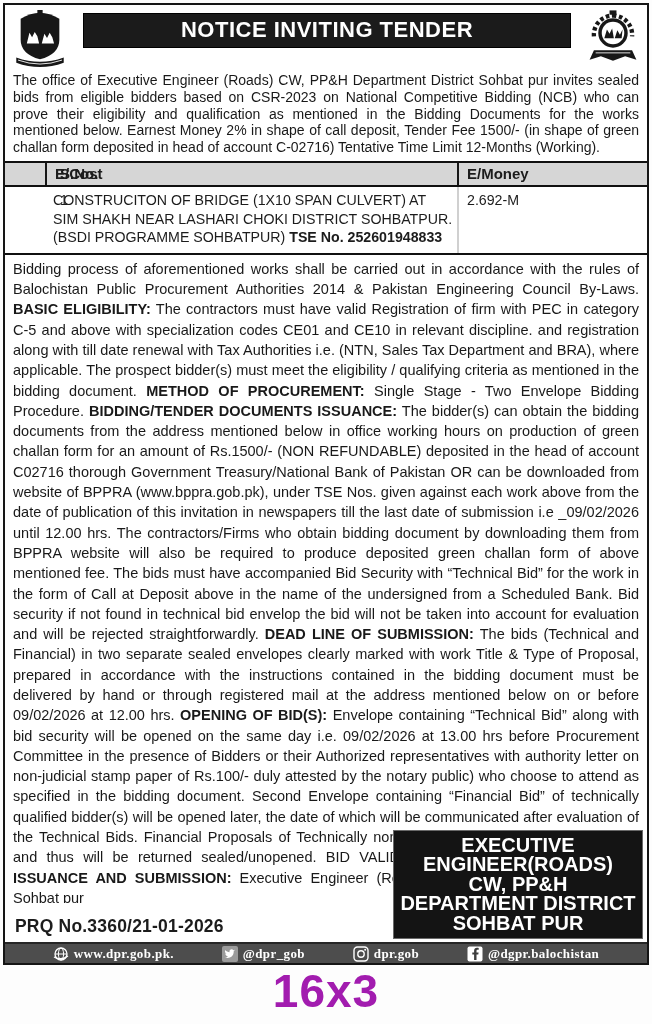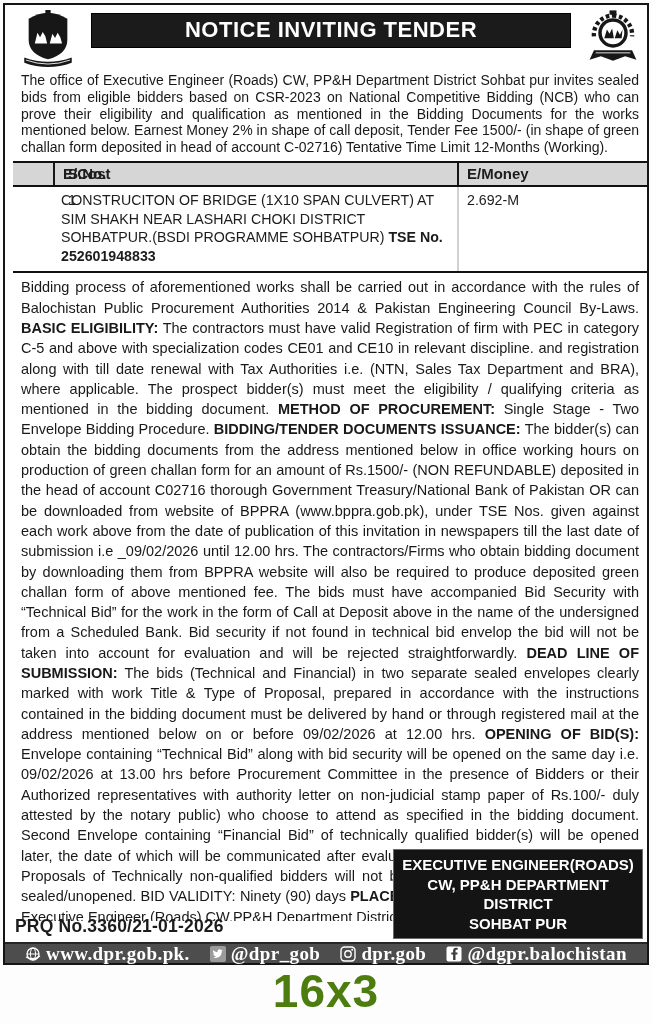--- a/index.html
+++ b/index.html
@@ -3,21 +3,21 @@
 <meta charset="utf-8">
 <style>
   * { margin:0; padding:0; box-sizing:border-box; }
   html,body { background:#ffffff; }
   .page {
     position:relative; width:652px; height:1024px; background:#fdfdfd;
     font-family:"Liberation Sans", sans-serif; color:#1c1c1c; overflow:hidden;
   }
   .notice {
     position:absolute; left:3px; top:3px; width:646px; height:962px;
-    border:2px solid #151515; background:#ffffff;padding-left:8px;
+    border:2px solid #151515; background:#ffffff;
   }
   
   .header { display:flex; align-items:flex-start; padding:5px 8px 0 8px; }
   .logo { flex:0 0 auto; }
   .title-banner {
     flex:1; margin:3px 16px 0 16px; background:#1b1b1b; color:#fff;
     border:1px solid #000; text-align:center; font-weight:bold;
     font-size:22px; letter-spacing:.5px; padding:3px 0 4px 0;
   }
   
@@ -46,35 +46,35 @@
   .b { font-weight:bold; }
   .u { }
   
   .prq {
     position:absolute; left:10px; bottom:26px;
     font-weight:bold; font-size:17.5px; letter-spacing:.2px;
   }
   .sig-box {
     position:absolute; right:4px; bottom:24px; width:250px;
     background:#141414; color:#fff; border:1px solid #6a6a6a;
-    text-align:center; font-weight:bold; font-size:15px;
+    text-align:center; font-weight:bold; font-size:20px;
     line-height:19.5px; padding:5px 4px;
   }
   .footer-bar {
     position:absolute; left:0; bottom:0; width:100%; height:21px;
     background:#4d4d4d; border-top:2px solid #262626;
     display:flex; align-items:center; justify-content:space-evenly;
     color:#fff; font-family:"Liberation Serif", serif; font-weight:bold;
-    font-size:19px; letter-spacing:.4px;
+    font-size:13px; letter-spacing:.4px;
   }
   .footer-item { display:flex; align-items:center; gap:5px; }
   .footer-item svg { display:block; }
   .caption {
     position:absolute; left:0; bottom:6px; width:100%; text-align:center;
-    font-size:46px; font-weight:bold; letter-spacing:1px; color:#4d7c0f;
+    font-size:46px; font-weight:bold; letter-spacing:1px; color:#a21caf;
   }
 </style>
 </head>
 <body>
 
 <div class="page">
   <div class="notice">
 
     <div class="header">
       <svg class="logo" width="54" height="58" viewBox="0 0 60 66">

